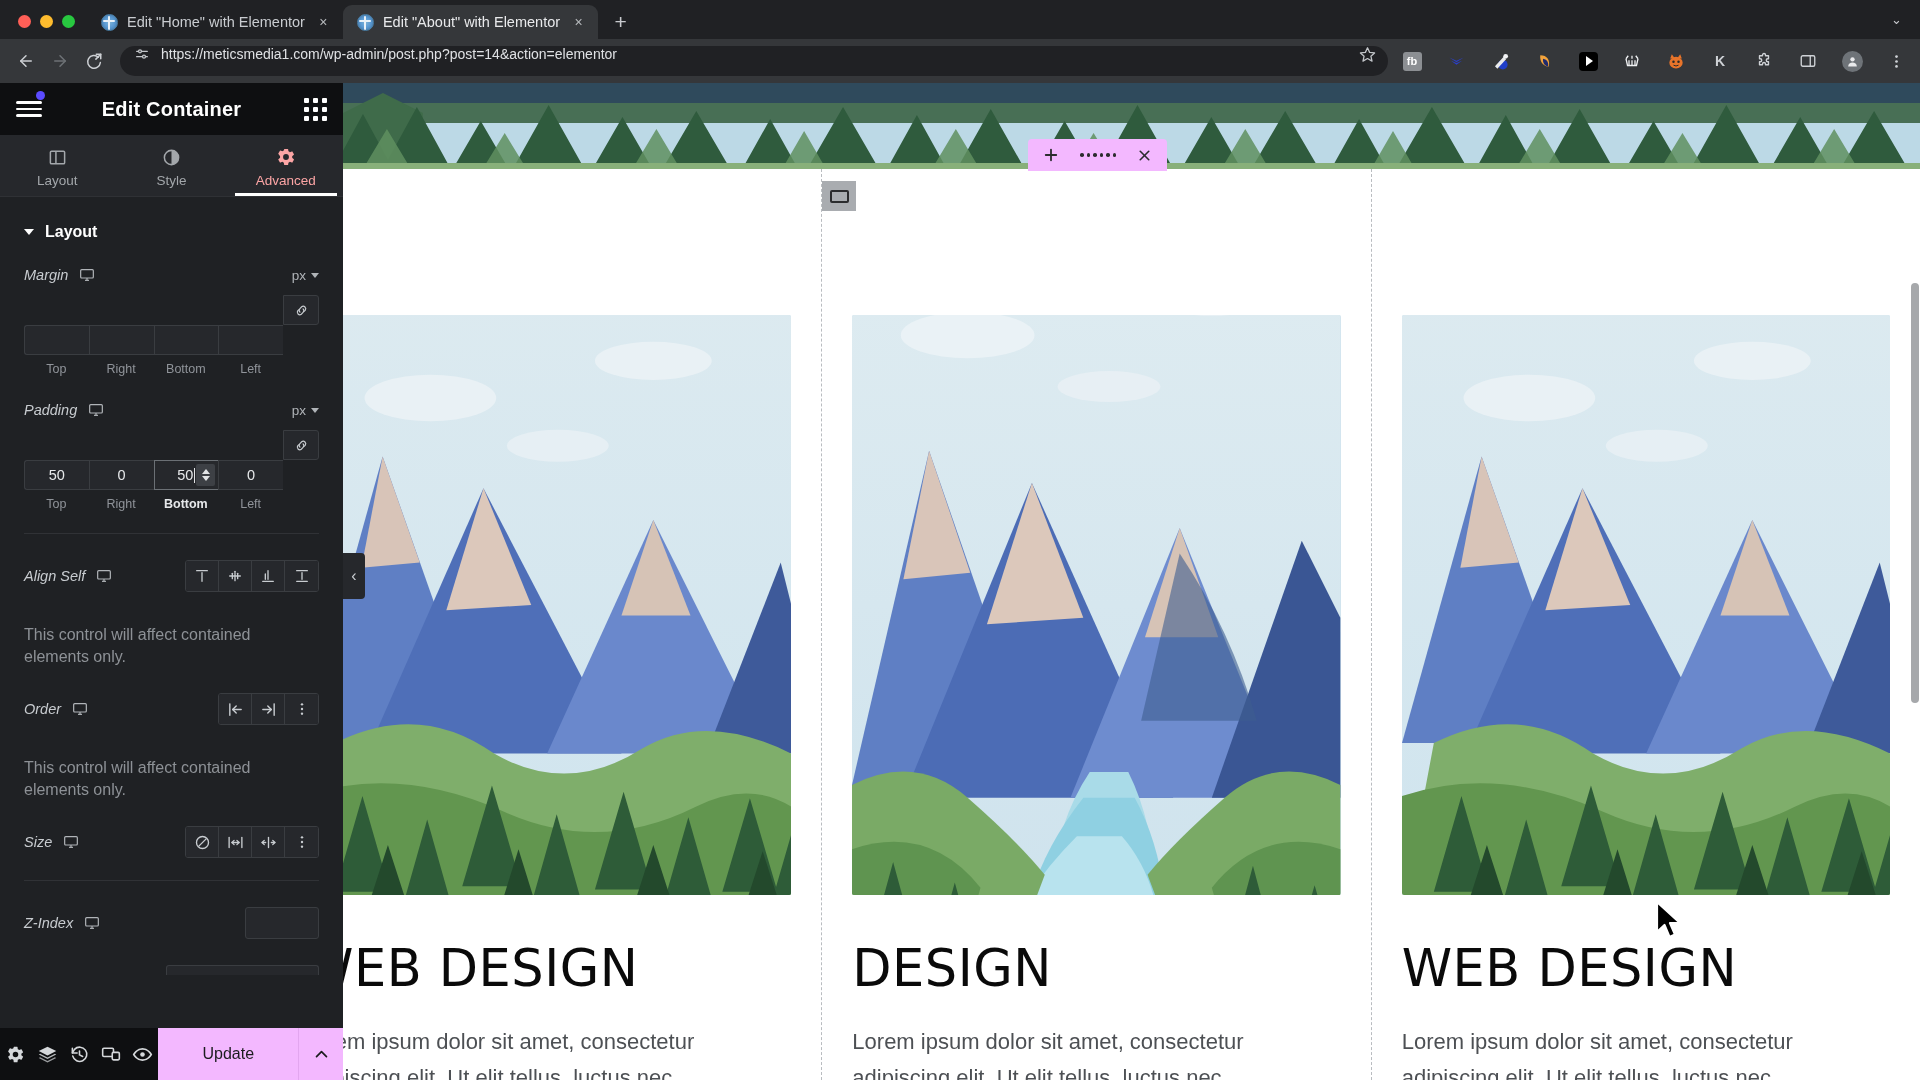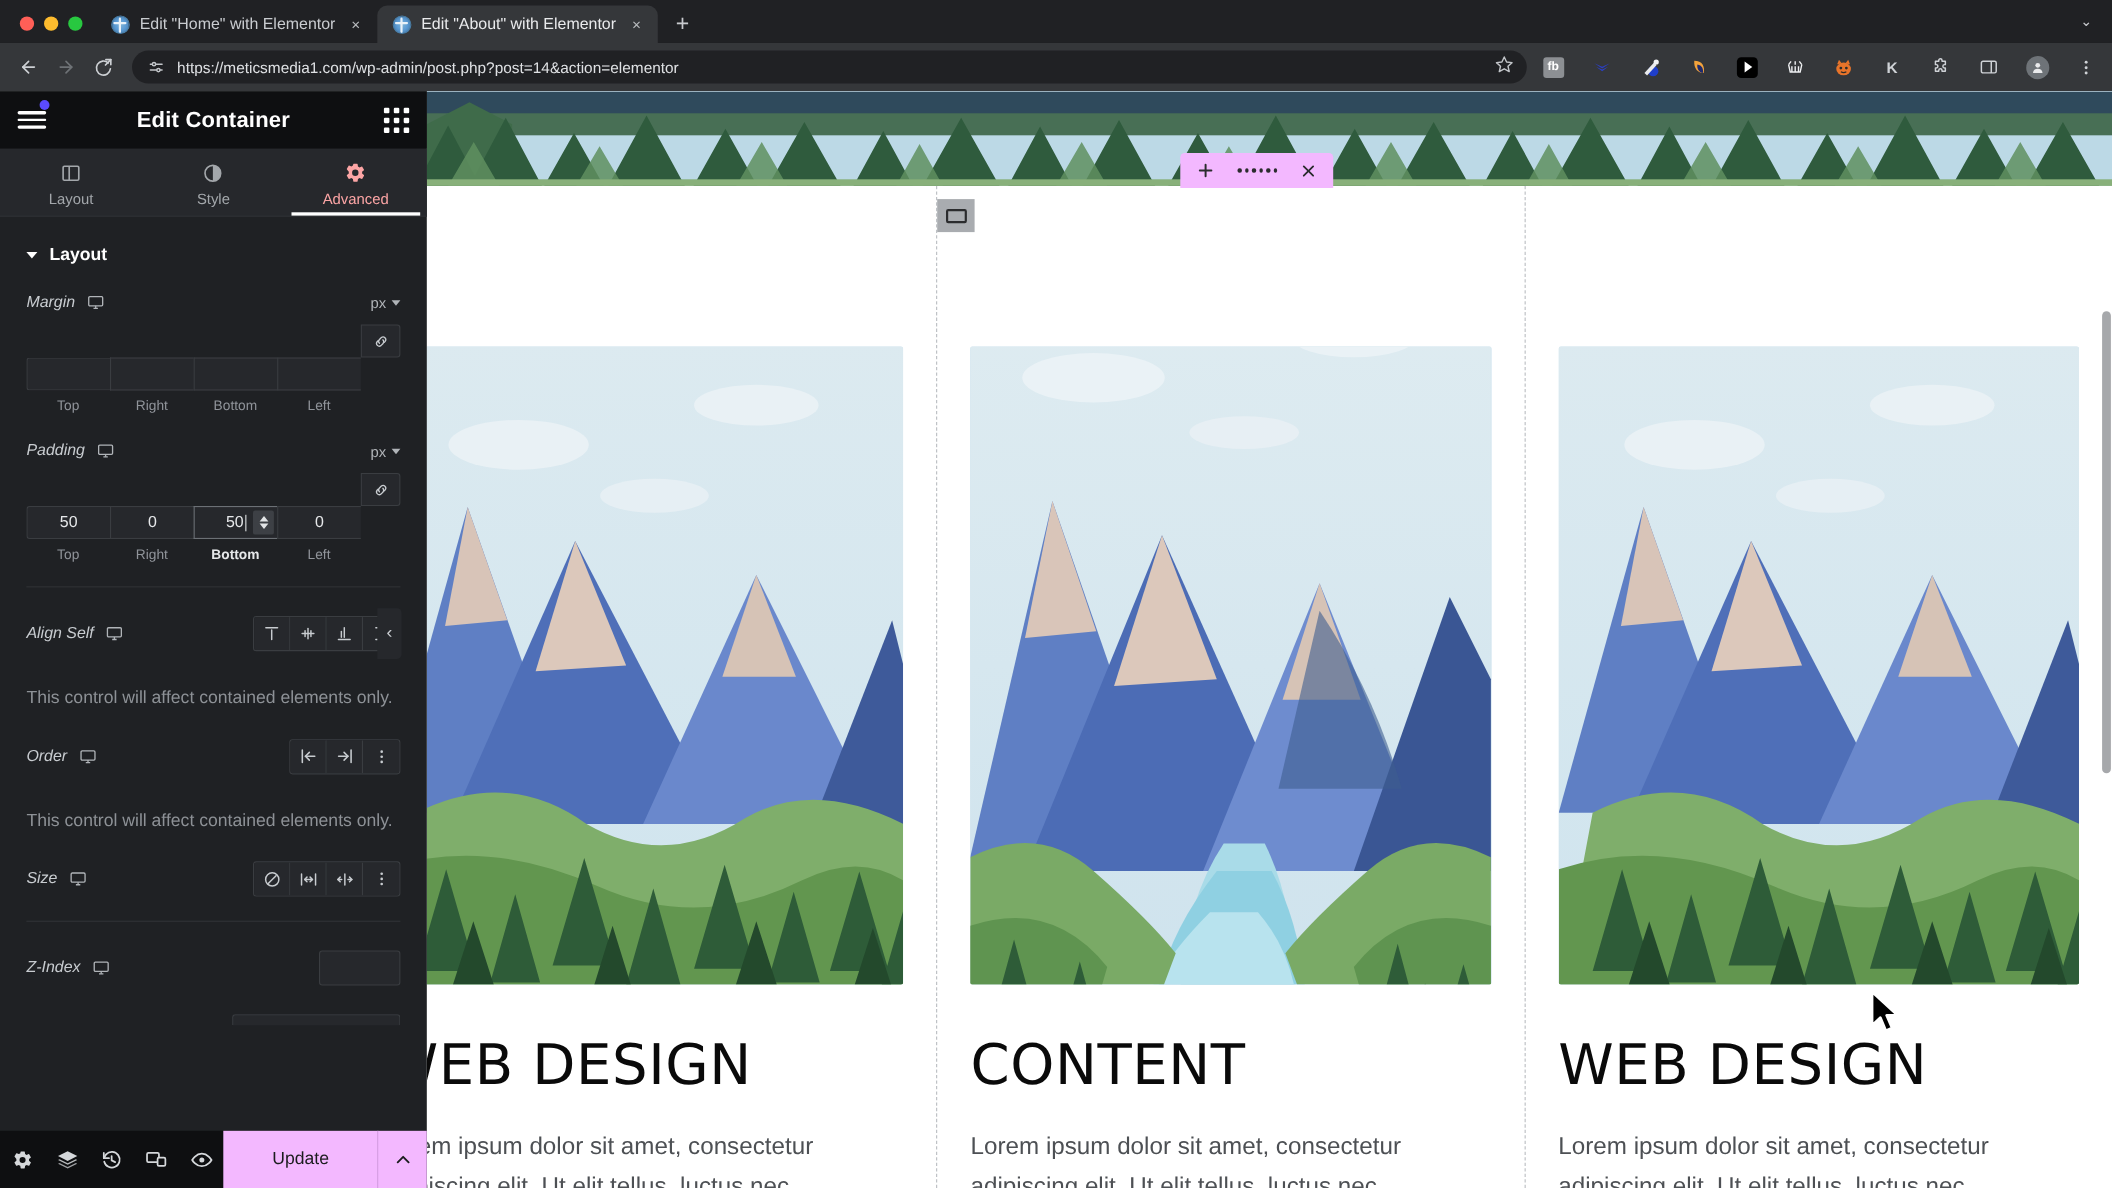--- a/index.html
+++ b/index.html
@@ -57,21 +57,21 @@
     height: 44px; background: #35373a; display: flex; align-items: center;
     padding: 0 10px; gap: 2px; flex: none;
   }
   .navbtn {
     width: 32px; height: 32px; border-radius: 50%; display: flex;
     align-items: center; justify-content: center; color: #cdd0d4; flex: none;
   }
   .navbtn.dim { color: #6e7276; }
   .omnibox {
     flex: 1; height: 30px; background: #202124; border-radius: 16px;
-    display: flex; align-items: center; padding: 0 12px 0 14px; margin: 0 8px;
+    display: flex; align-items: flex-start; padding: 0 12px 0 14px; margin: 0 8px;
     gap: 11px; min-width: 0;
   }
   .omnibox .site-ico { width:16px; height:16px; color:#c2c5c9; flex:none; }
   .omnibox .url {
     color: #dfe1e4; font-size: 14px; flex: 1; white-space: nowrap;
     overflow: hidden; text-overflow: ellipsis;
   }
   .omnibox .star { color:#c2c5c9; flex:none; }
   .ext-row { display: flex; align-items: center; gap: 16px; flex: none; }
   .ext {
@@ -82,21 +82,21 @@
             font-size:11px; font-weight:bold; display:flex; align-items:center; justify-content:center; }
   .kbadge { color:#cfd2d6; font-size:14px; font-weight:600; }
   .profile-av { width:21px; height:21px; border-radius:50%; background:#6e7378;
                 display:flex; align-items:center; justify-content:center; }
 
   
   .appbody { flex: 1; display: flex; position: relative; min-height: 0; background:#fff; }
 
   
   .panel {
-    width: 388px; flex: none; background: #1f2124; display: flex; flex-direction: column;
+    width: 343px; flex: none; background: #1f2124; display: flex; flex-direction: column;
     position: relative; z-index: 20; color: #b6babe;
   }
   .panel-header {
     height: 52px; background: #0e0f11; display: flex; align-items: center;
     padding: 0 16px; flex: none; position: relative;
   }
   .hamb { width: 26px; height: 20px; position: relative; flex:none; }
   .hamb span { position:absolute; left:0; width:26px; height:2.6px; background:#fff; border-radius:2px; }
   .hamb span:nth-child(1){ top:2px; } .hamb span:nth-child(2){ top:8.6px; } .hamb span:nth-child(3){ top:15.2px; }
   .hamb-badge { position:absolute; left:36px; top:8px; width:9px; height:9px;
@@ -865,21 +865,21 @@
                 <path d="M0 480 q60 -20 100 30 l-20 70 L0 580 Z" fill="#5f9450"></path>
                 <path d="M380 480 q-60 -20 -100 30 l20 70 L380 580 Z" fill="#5f9450"></path>
                 <g fill="#2e5c38">
                   <path d="M10 570 l22 -80 l22 80z M60 578 l20 -72 l20 72z M290 575 l22 -82 l22 82z M340 578 l20 -70 l20 70z M110 579 l16 -50 l16 50z M248 579 l16 -52 l16 52z"></path>
                 </g>
                 <g fill="#23492c">
                   <path d="M35 579 l17 -55 l17 55z M315 579 l17 -57 l17 57z"></path>
                 </g>
               </svg>
             </div>
-            <div class="col-h2">CONTENT</div>
+            <div class="col-h2">DESIGN</div>
             <div class="col-p">Lorem ipsum dolor sit amet, consectetur adipiscing elit. Ut elit tellus, luctus nec ullamcorper mattis, pulvinar dapibus leo.</div>
           </div>
         </div>
 
         <div class="col">
           <div class="col-inner">
             <div class="col-img">
               <svg width="100%" height="100%" viewBox="0 0 460 580" preserveAspectRatio="xMidYMid slice">
                 <defs>
                   <linearGradient id="sky3" x1="0" y1="0" x2="0" y2="1">

